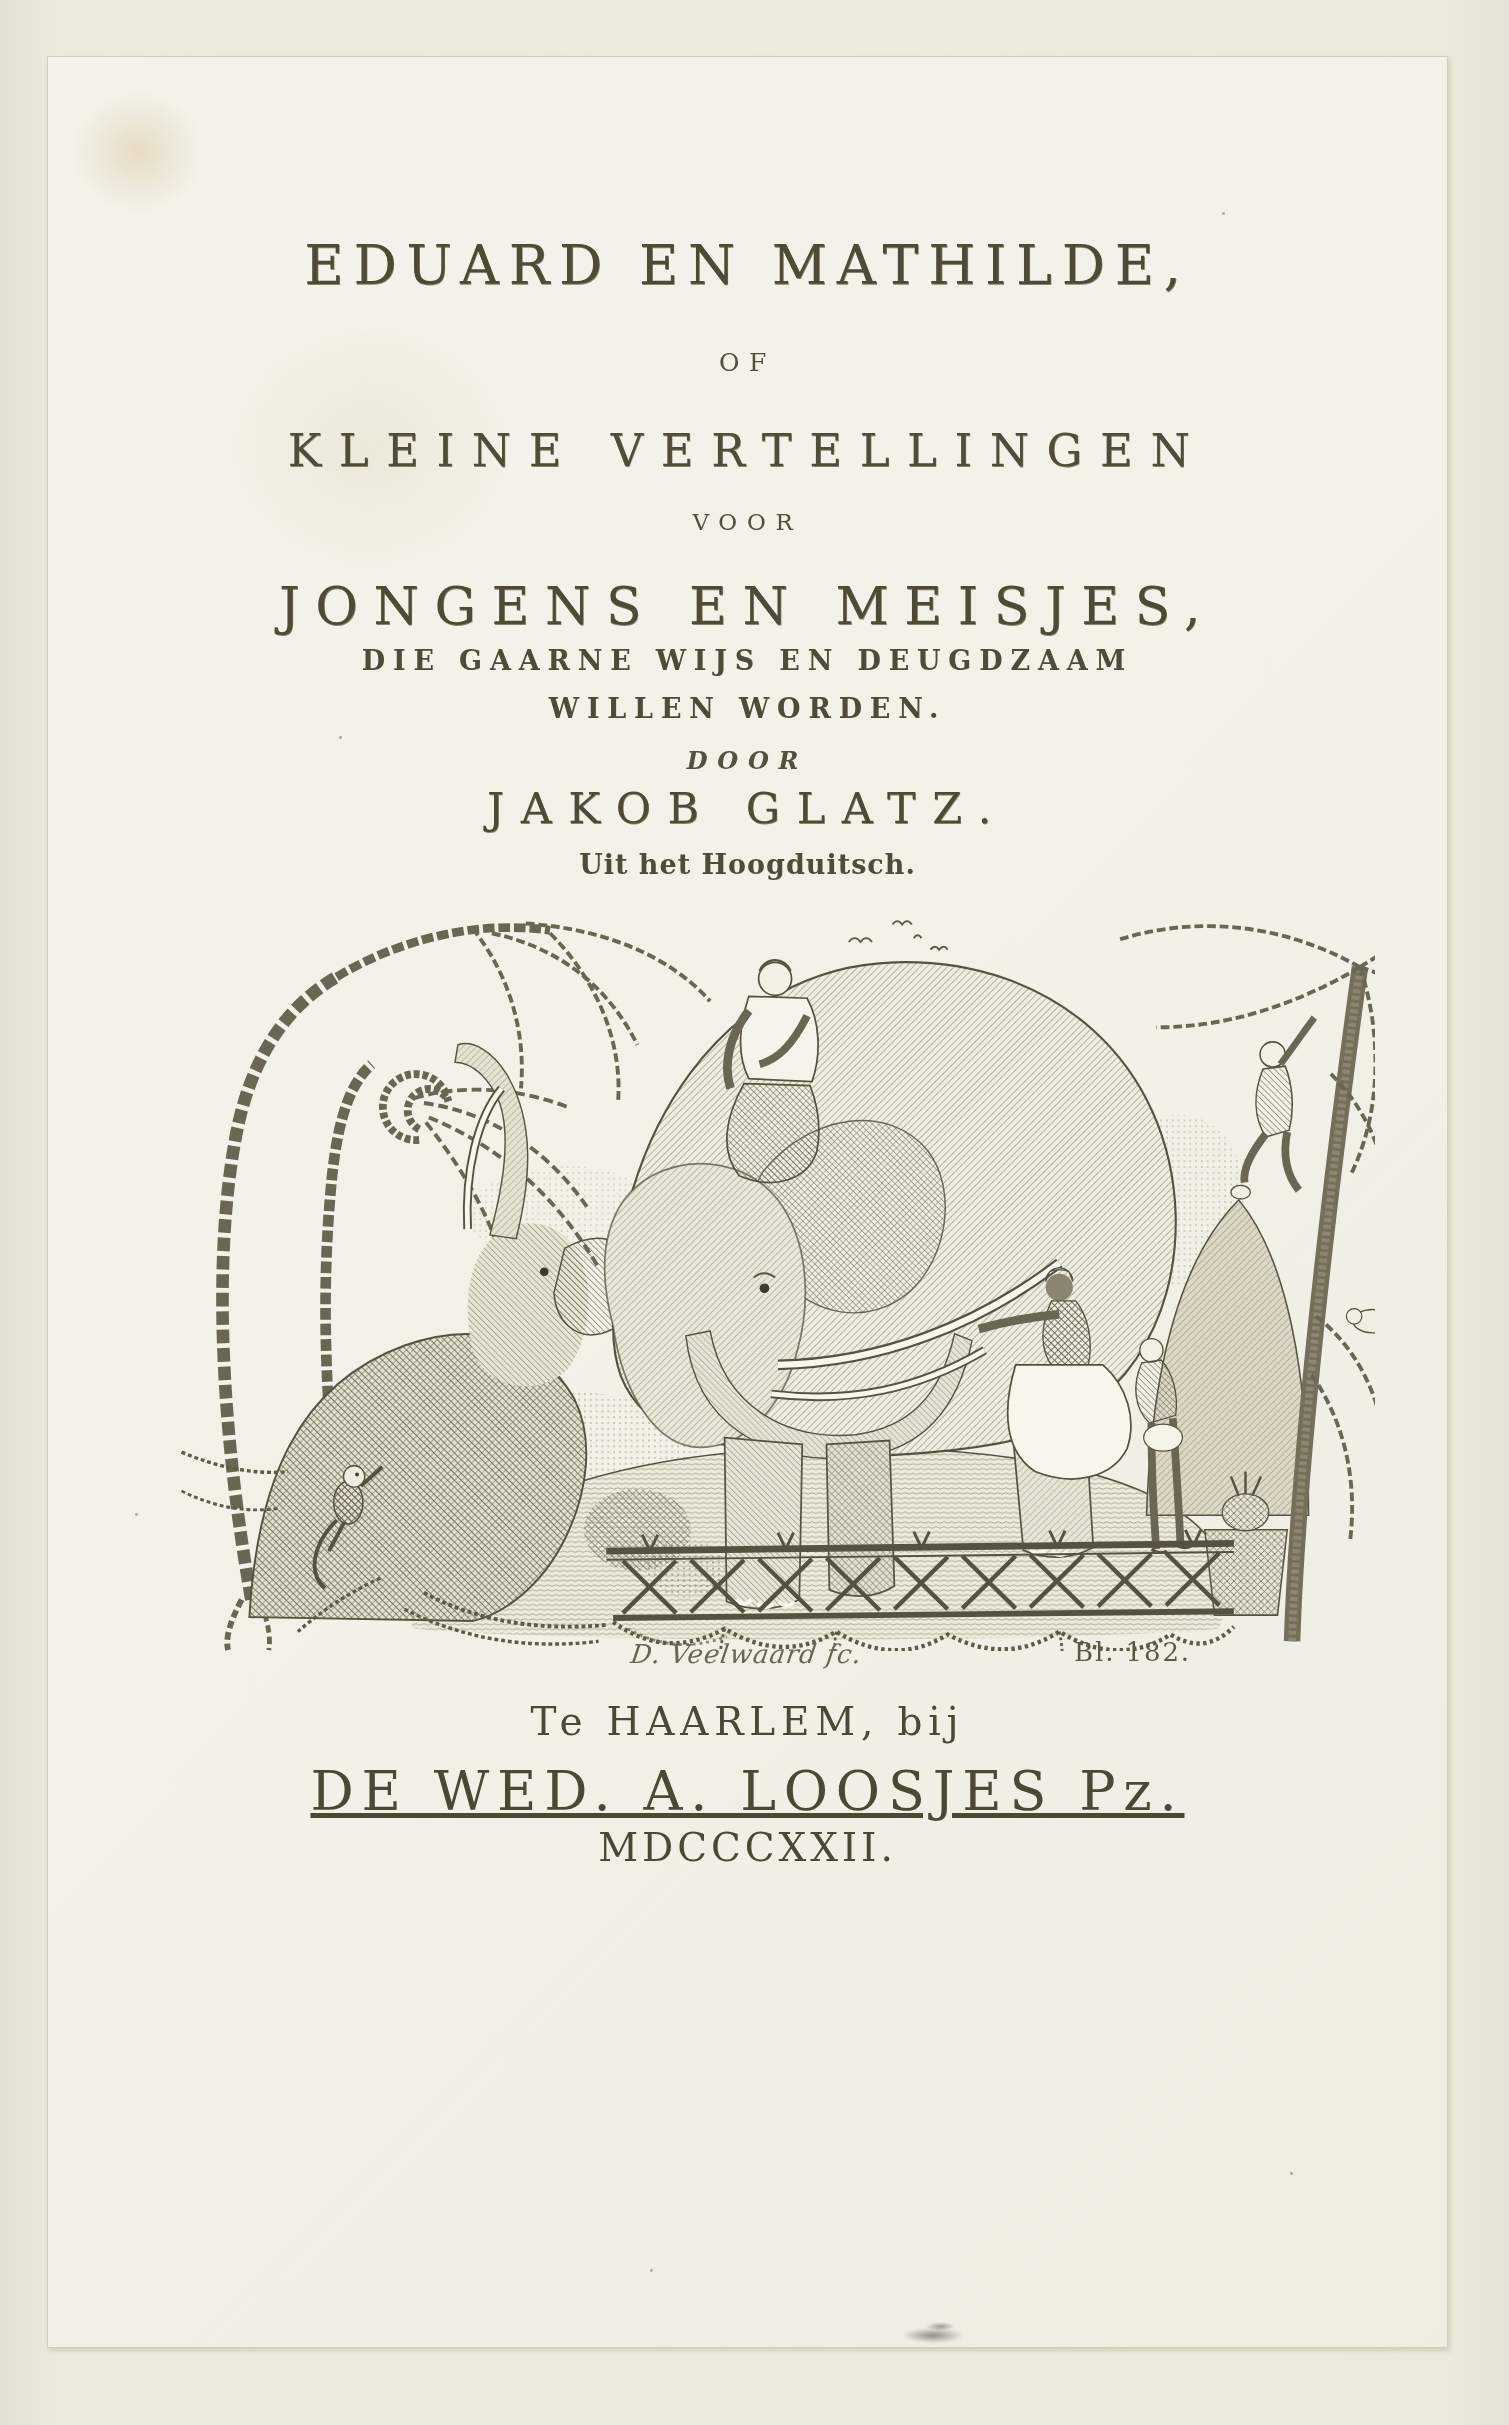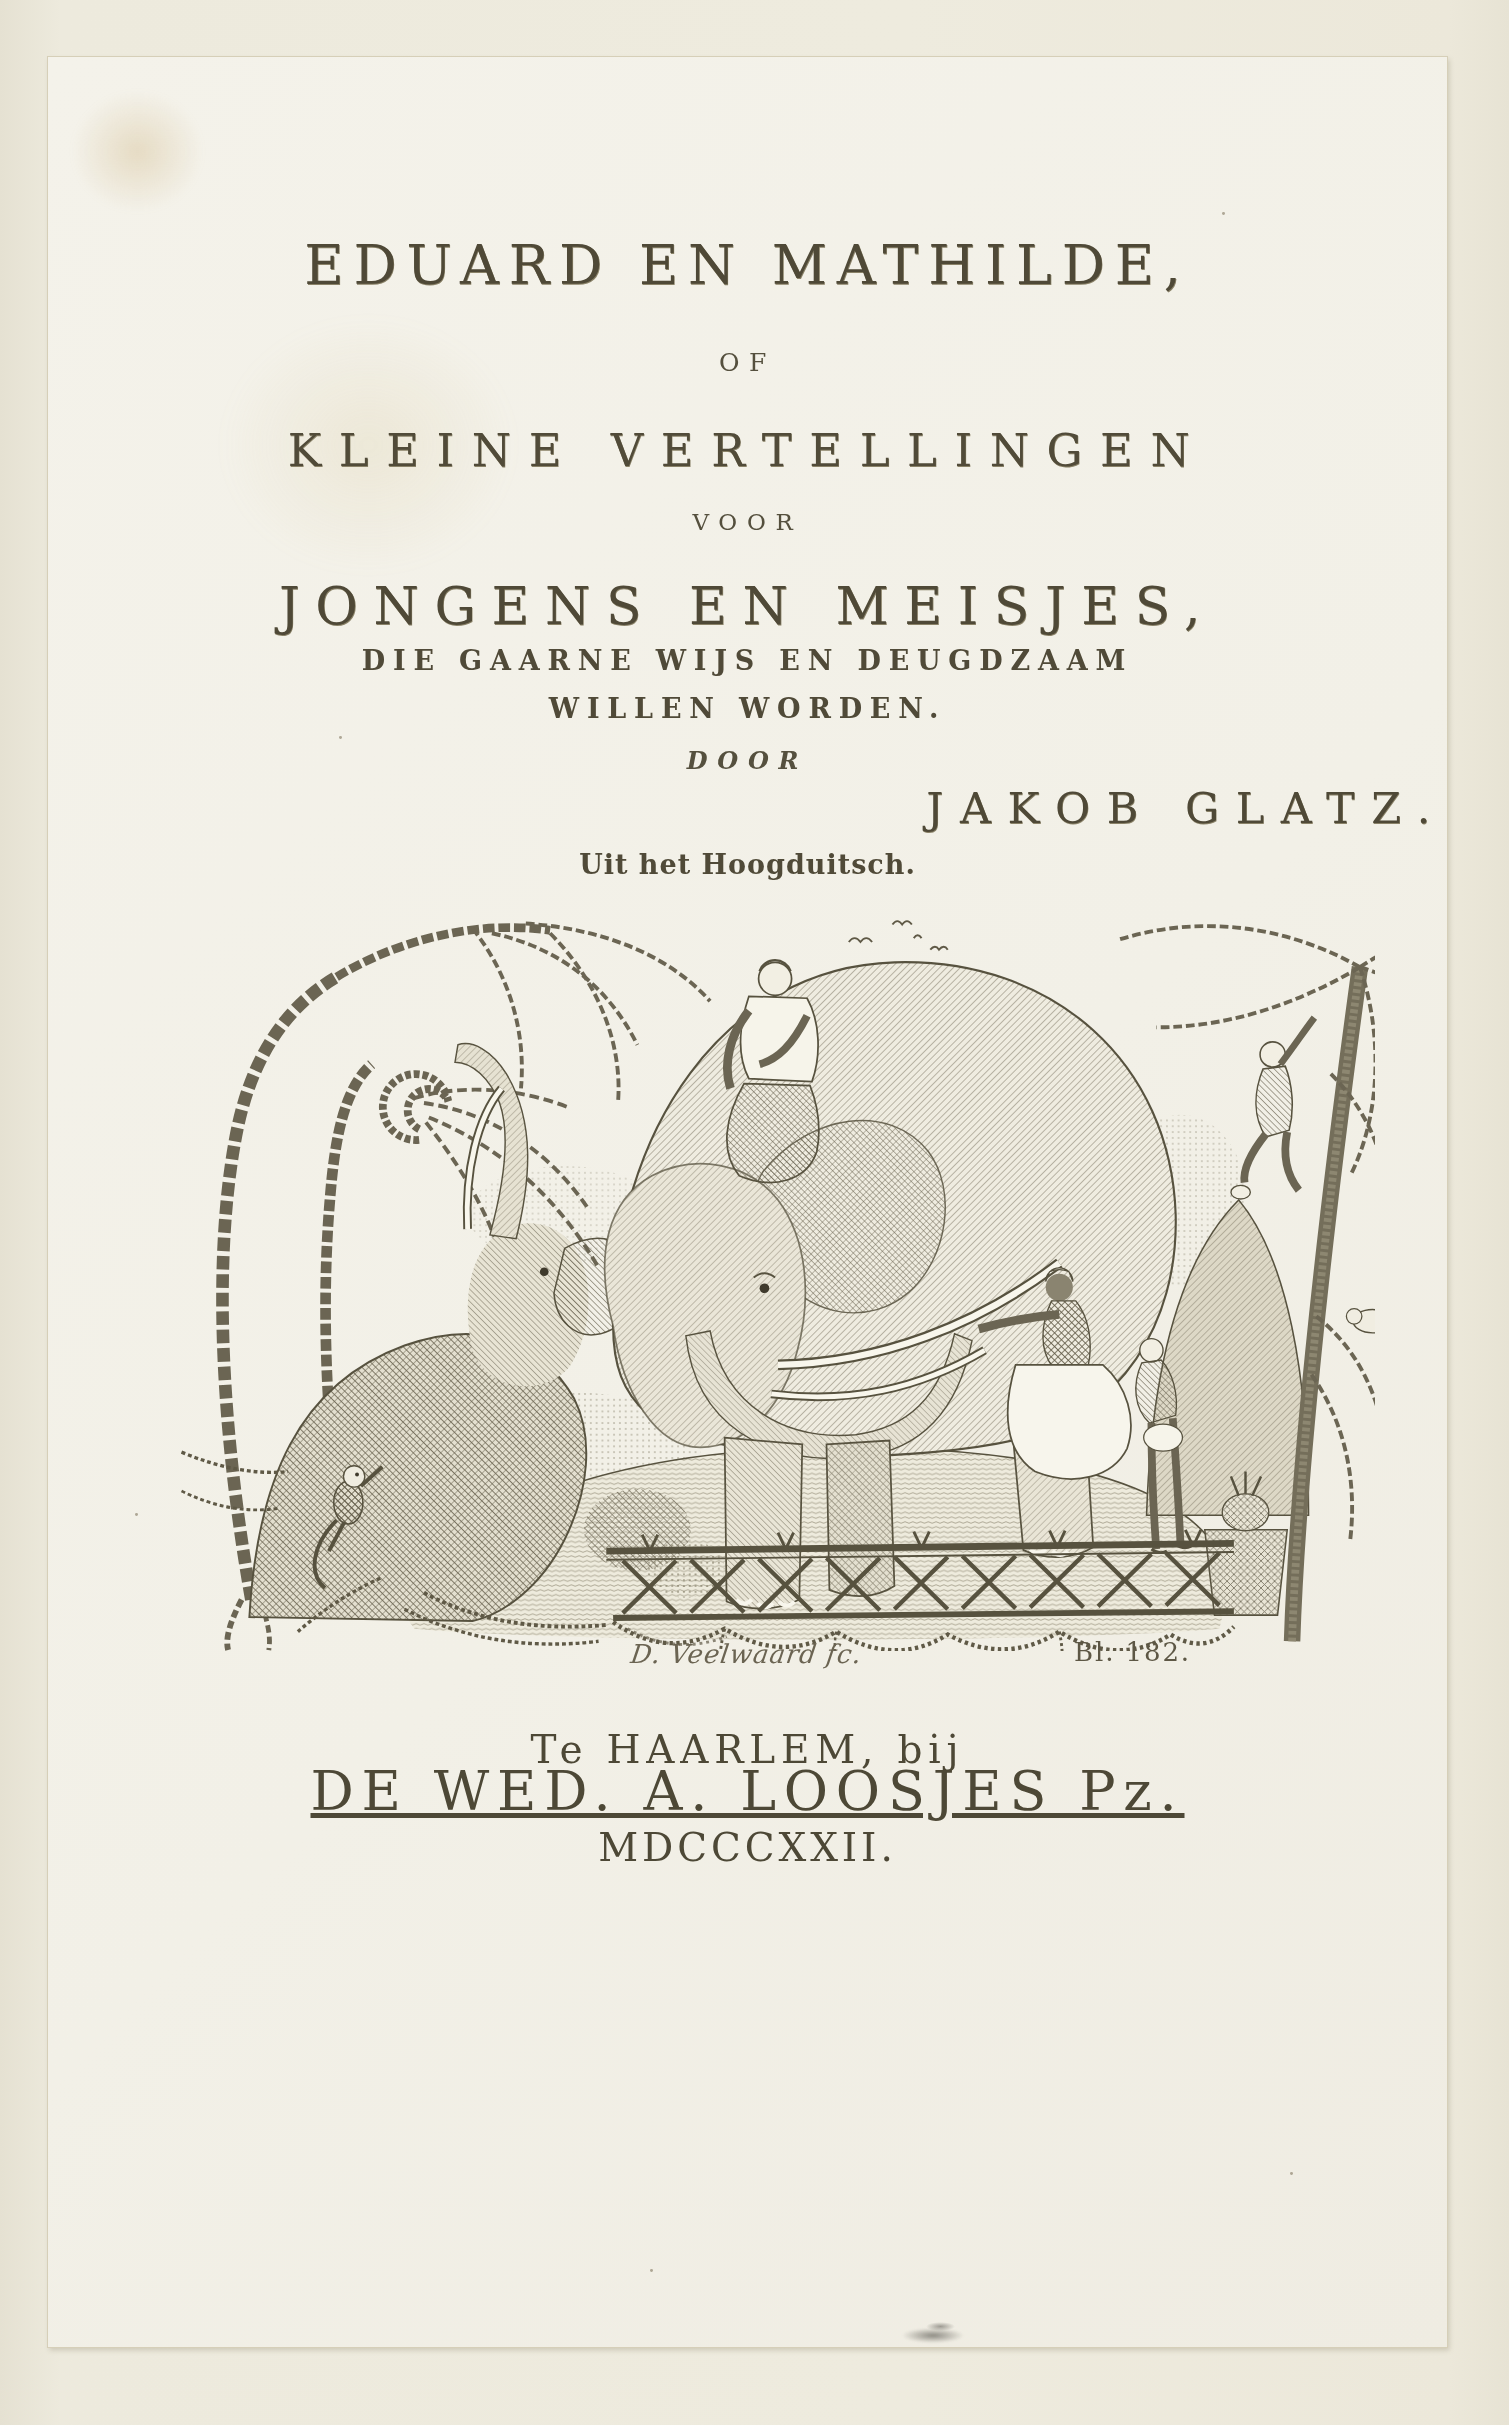--- a/index.html
+++ b/index.html
@@ -15,23 +15,23 @@
     border:1px solid #d6cfb8;
     box-shadow:1.9px 2.9px 4.9px rgba(125,115,90,.28);
   }
   .tline{position:absolute;left:0;right:0;text-align:center;white-space:nowrap;}
   .title-main{font-size:54px;letter-spacing:9.7px;color:#4f4937;text-shadow:0.6px 0.6px 0 #8a8268;}
   .conn{font-size:25px;letter-spacing:9.7px;color:#55503e;}
   .title-2{font-size:45px;letter-spacing:17.5px;color:#514b39;text-shadow:0.5px 0.5px 0 #8a8268;}
   .title-3{font-size:52px;letter-spacing:15.5px;color:#4f4937;text-shadow:0.6px 0.6px 0 #8a8268;}
   .sub{font-size:27px;font-weight:bold;letter-spacing:7.8px;color:#504a38;}
   .door{font-size:24px;font-weight:bold;font-style:italic;letter-spacing:9.7px;color:#55503e;}
-  .author{font-size:43px;letter-spacing:16.5px;color:#4f4937;text-shadow:0.5px 0.5px 0 #8a8268;text-align:right;}
+  .author{font-size:43px;letter-spacing:16.5px;color:#4f4937;text-shadow:0.5px 0.5px 0 #8a8268;}
   .note{font-size:27px;font-weight:bold;letter-spacing:1px;color:#504a38;}
-  .imp1{font-size:39px;letter-spacing:5.8px;color:#4d4836;margin-top:28px;}
+  .imp1{font-size:39px;letter-spacing:5.8px;color:#4d4836;}
   .imp2{font-size:54px;letter-spacing:7.8px;color:#4d4836;text-decoration:underline;}
   .imp3{font-size:39px;letter-spacing:3.9px;color:#4d4836;}
   .engraving{position:absolute;left:133px;top:852px;width:1194px;height:742px;}
   .cap{position:absolute;white-space:nowrap;color:#6b6452;}
   .cap-credit{left:543px;top:1582px;width:311px;text-align:center;font-style:italic;font-size:26px;letter-spacing:1px;
     transform:skewX(-8deg);}
   .cap-plate{left:1007px;top:1580px;width:155px;text-align:center;font-size:26px;letter-spacing:1.9px;color:#5d5745;}
   .stain{position:absolute;border-radius:50%;}
   .stain1{left:24px;top:34px;width:131px;height:121px;background:radial-gradient(closest-side,rgba(198,168,108,.30),rgba(198,168,108,0));filter:blur(3.9px);}
   .stain2{left:175px;top:262px;width:291px;height:252px;background:radial-gradient(closest-side,rgba(206,186,128,.17),rgba(206,186,128,0));filter:blur(9.7px);}

